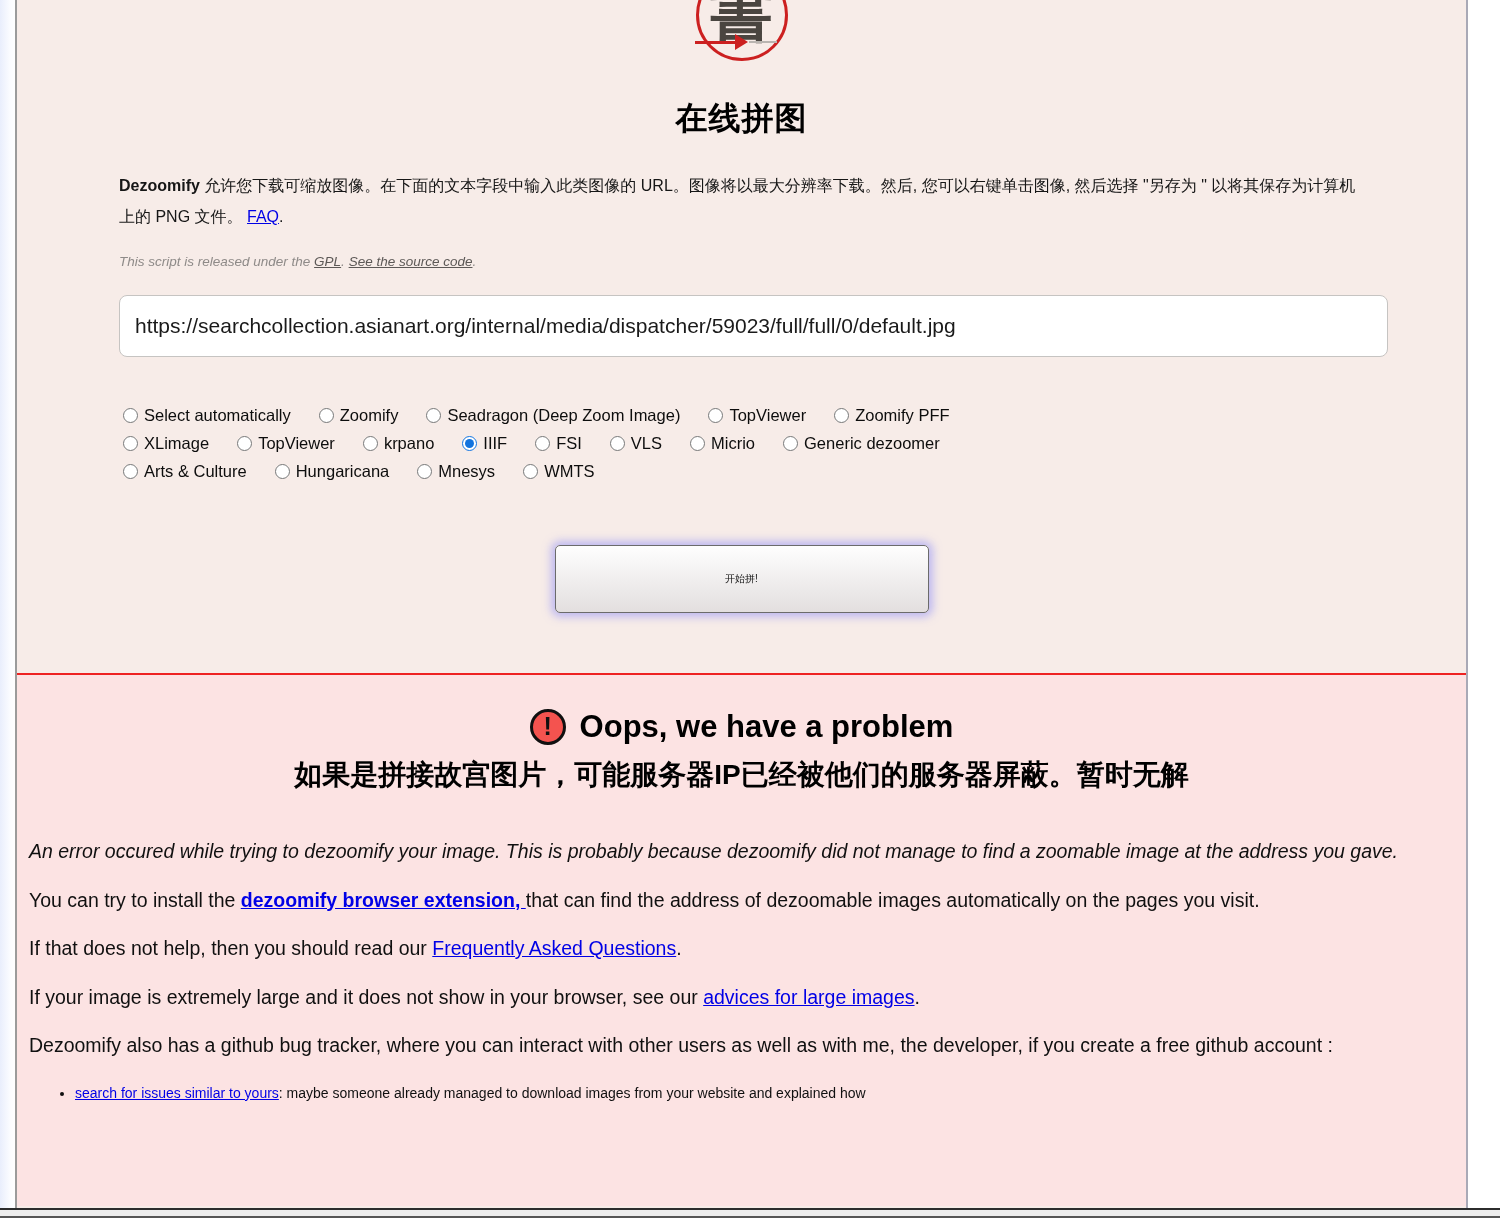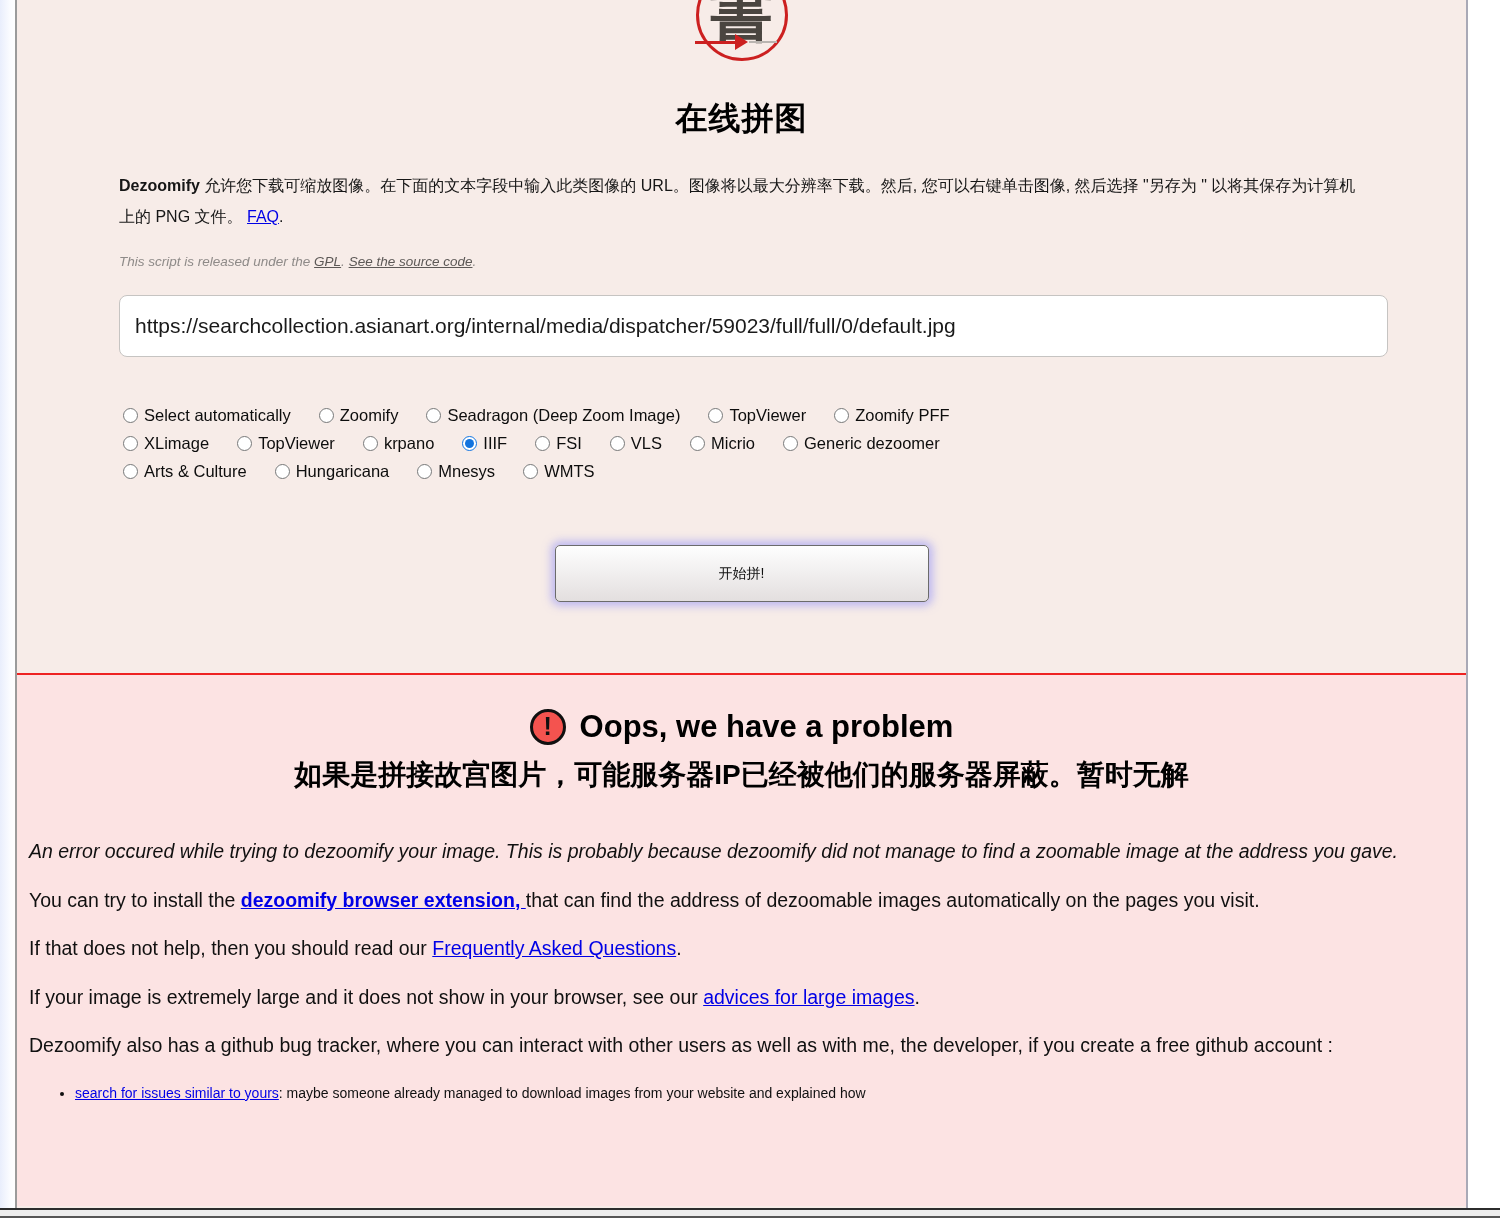--- a/index.html
+++ b/index.html
@@ -47,22 +47,22 @@
     font-size:21px; color:#1a1a1a; padding:0 15px;
     font-family:"Liberation Sans","DejaVu Sans",sans-serif;
   }
 
   .dezoomers { margin:48px 60px 0 106px; font-size:16.5px; color:#0d0d0d; }
   .dz-row { display:flex; flex-wrap:nowrap; gap:28px; margin-bottom:8px; height:20px; align-items:center; }
   .dz-row label { display:flex; align-items:center; gap:6px; white-space:nowrap; cursor:pointer; }
   .dz-row input[type=radio] { width:15px; height:15px; margin:0; accent-color:#1273de; cursor:pointer; }
 
   .start-btn {
-    display:block; margin:64px auto 0; width:374px; height:57px;
-    font-size:14px; color:#111; cursor:pointer;
+    display:block; margin:64px auto 0; width:374px; height:68px;
+    font-size:10px; color:#111; cursor:pointer;
     font-family:"Liberation Sans","DejaVu Sans",sans-serif;
     background:linear-gradient(#fefefe, #e3dfdf);
     border:1px solid #6b6b6b; border-radius:5px;
     box-shadow:0 0 9px 4px rgba(144,144,248,0.55);
   }
 
   .error-section { height:531px; background:#fce3e3; overflow:hidden; }
   .error-title {
     display:flex; align-items:center; justify-content:center; gap:14px;
     margin-top:33px; font-size:31px; line-height:38px; font-weight:bold; color:#000;

